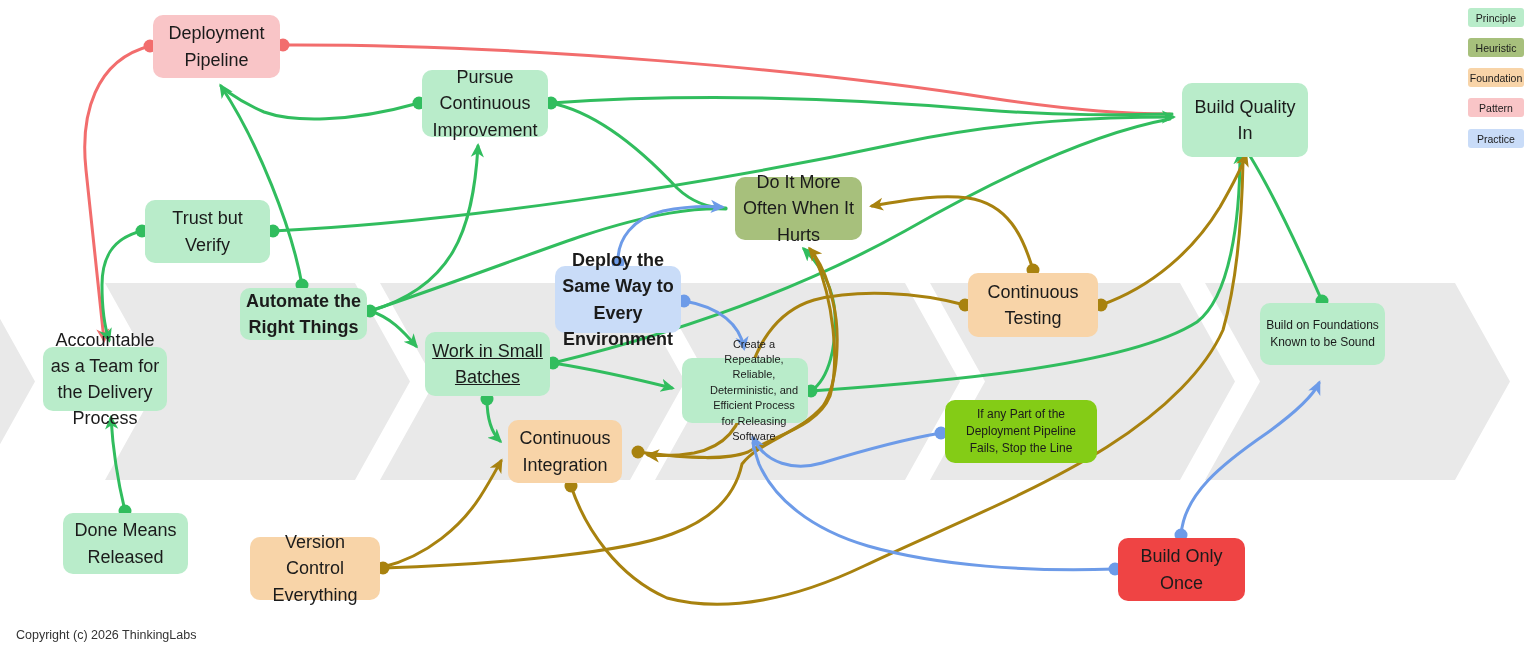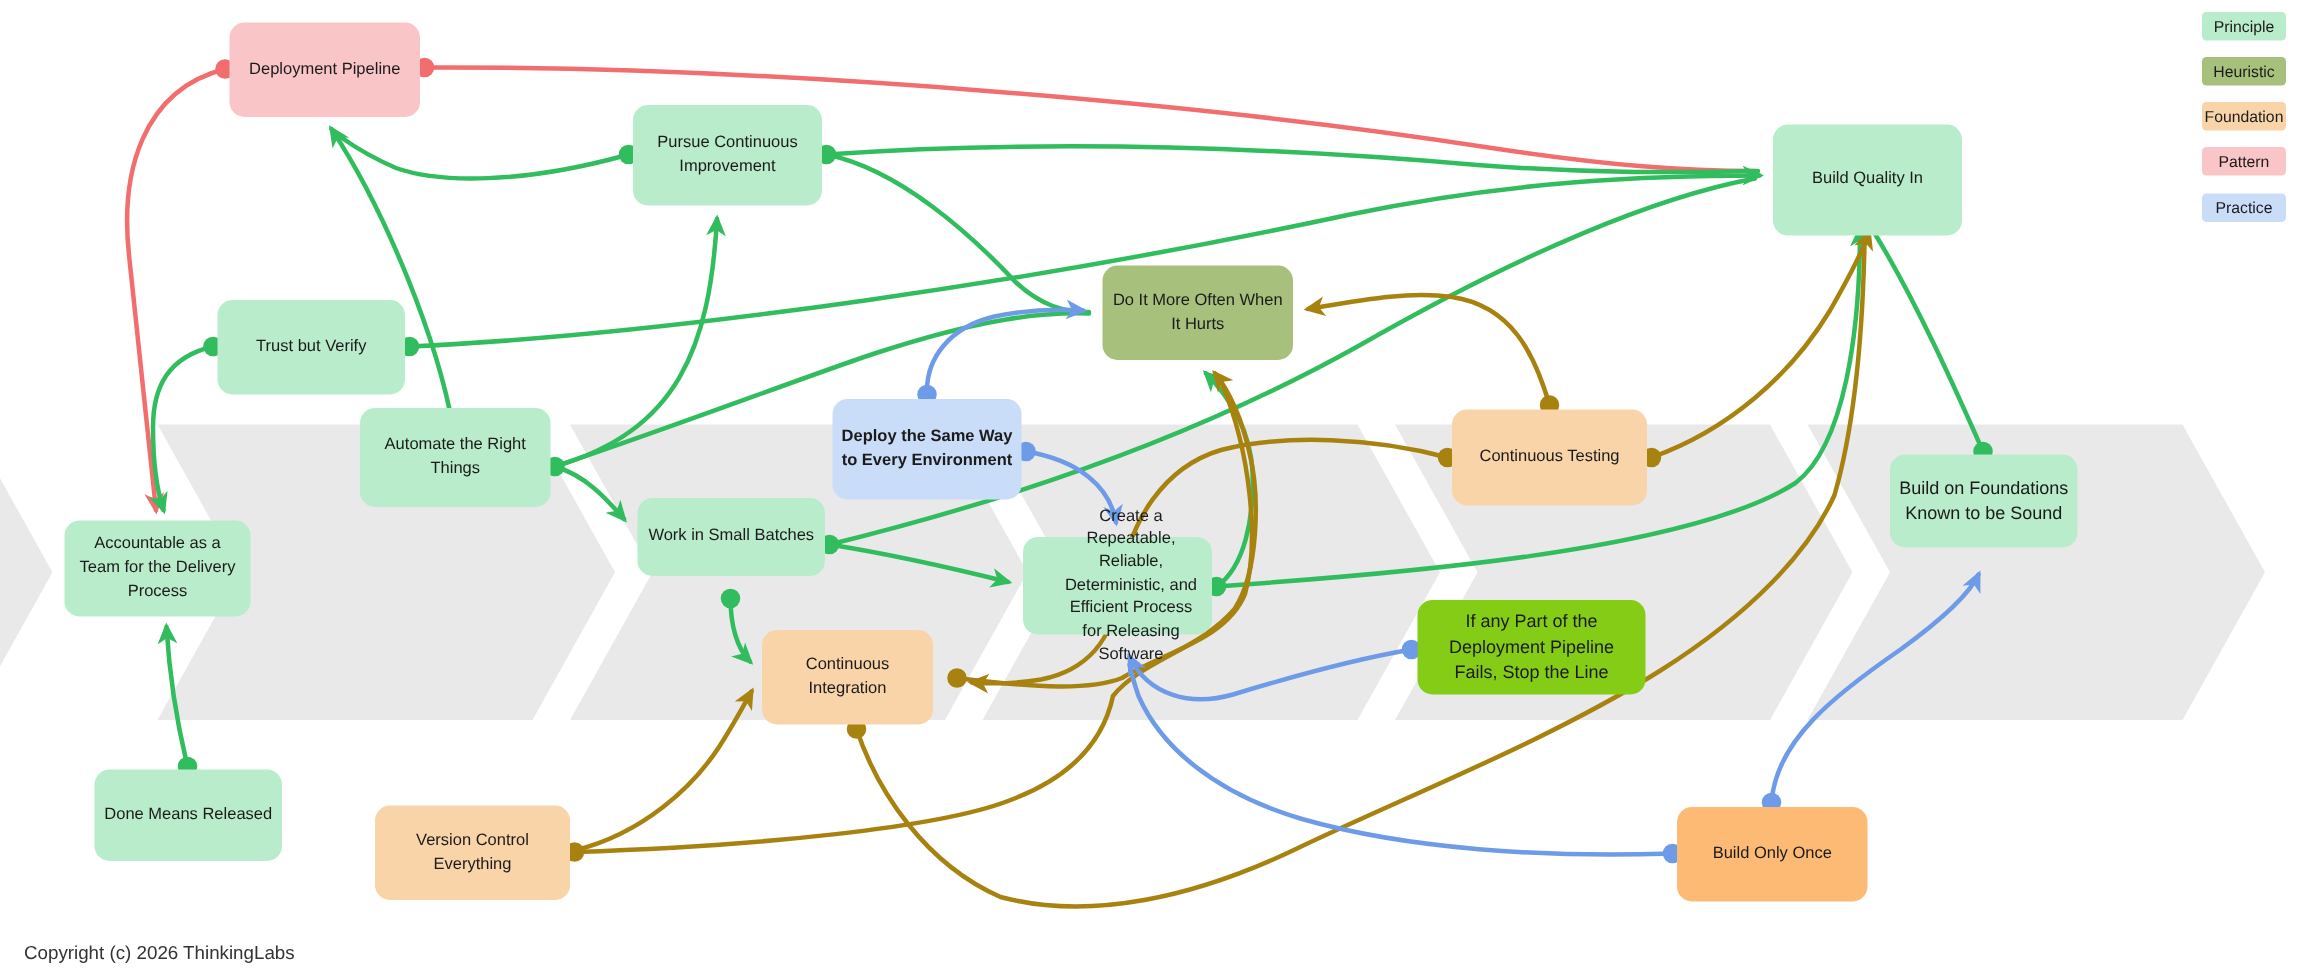--- a/index.html
+++ b/index.html
@@ -4,21 +4,21 @@
 <style>
   html,body{margin:0;padding:0;background:#ffffff;}
   .stage{
     position:relative;width:1531px;height:653px;background:#ffffff;overflow:hidden;
     font-family:"Liberation Sans","DejaVu Sans",sans-serif;
   }
   svg.canvas{position:absolute;left:0;top:0;}
   .node{
     position:absolute;box-sizing:border-box;border-radius:10px;
     display:flex;align-items:center;justify-content:center;text-align:center;
-    color:#1b1b1b;font-size:11px;line-height:1.45;padding:4px 6px;cursor:default;
+    color:#1b1b1b;font-size:18px;line-height:1.45;padding:4px 6px;cursor:default;
   }
   .node.small{font-size:11px;line-height:1.4;}
   .node.mid{font-size:12px;line-height:1.42;}
   .legend{position:absolute;top:8px;right:3px;width:60px;}
   .legend-item{
     width:56px;height:19px;border-radius:3px;margin:0 0 11px 0;
     display:flex;align-items:center;justify-content:center;
     font-size:10.5px;color:#1b1b1b;
   }
   .copyright{position:absolute;left:16px;top:628px;font-size:12.5px;color:#333;}
@@ -107,34 +107,34 @@
         <circle cx="941" cy="433" r="6.5" fill="#6d9be8"></circle>
         <circle cx="1181" cy="535" r="6.5" fill="#6d9be8"></circle>
         <circle cx="1115" cy="569" r="6.5" fill="#6d9be8"></circle>
       </g>
   </svg>
 
   <div id="nodes">
       <div class="node" style="left: 153px; top: 15px; width: 127px; height: 63px; background: rgb(249, 197, 199);">Deployment Pipeline</div>
       <div class="node" style="left: 422px; top: 70px; width: 126px; height: 67px; background: rgb(185, 236, 202);">Pursue Continuous Improvement</div>
       <div class="node" style="left: 145px; top: 200px; width: 125px; height: 63px; background: rgb(185, 236, 202);">Trust but Verify</div>
-      <div class="node" style="left: 240px; top: 272px; width: 127px; height: 66px; background: rgb(185, 236, 202);">Automate the Right Things</div>
+      <div class="node" style="left: 240px; top: 288px; width: 127px; height: 52px; background: rgb(185, 236, 202); font-weight: bold;">Automate the Right Things</div>
       <div class="node" style="left: 43px; top: 347px; width: 124px; height: 64px; background: rgb(185, 236, 202);">Accountable as a Team for the Delivery Process</div>
       <div class="node" style="left: 63px; top: 513px; width: 125px; height: 61px; background: rgb(185, 236, 202);">Done Means Released</div>
-      <div class="node" style="left: 425px; top: 332px; width: 125px; height: 52px; background: rgb(185, 236, 202);">Work in Small Batches</div>
+      <div class="node" style="left: 425px; top: 332px; width: 125px; height: 64px; background: rgb(185, 236, 202); text-decoration: underline;">Work in Small Batches</div>
       <div class="node" style="left: 555px; top: 266px; width: 126px; height: 67px; background: rgb(201, 220, 248); font-weight: bold;">Deploy the Same Way to Every Environment</div>
       <div class="node" style="left: 735px; top: 177px; width: 127px; height: 63px; background: rgb(167, 192, 124);">Do It More Often When It Hurts</div>
       <div class="node small" style="left: 682px; top: 358px; width: 126px; height: 65px; background: rgb(185, 236, 202); padding-left: 24px;">Create a Repeatable, Reliable, Deterministic, and Efficient Process for Releasing Software</div>
       <div class="node" style="left: 968px; top: 273px; width: 130px; height: 64px; background: rgb(248, 212, 168);">Continuous Testing</div>
       <div class="node mid" style="left: 945px; top: 400px; width: 152px; height: 63px; background: #84cc16;">If any Part of the Deployment Pipeline Fails, Stop the Line</div>
       <div class="node" style="left: 508px; top: 420px; width: 114px; height: 63px; background: rgb(248, 212, 168);">Continuous Integration</div>
       <div class="node" style="left: 250px; top: 537px; width: 130px; height: 63px; background: rgb(248, 212, 168);">Version Control Everything</div>
       <div class="node" style="left: 1182px; top: 83px; width: 126px; height: 74px; background: rgb(185, 236, 202);">Build Quality In</div>
       <div class="node mid" style="left: 1260px; top: 303px; width: 125px; height: 62px; background: rgb(185, 236, 202);">Build on Foundations Known to be Sound</div>
-      <div class="node" style="left: 1118px; top: 538px; width: 127px; height: 63px; background: #fdba74;">Build Only Once</div>
+      <div class="node" style="left: 1118px; top: 538px; width: 127px; height: 63px; background: #ef4444;">Build Only Once</div>
     </div>
 
   <div class="legend">
       <div class="legend-item" style="background: rgb(185, 236, 202);">Principle</div>
       <div class="legend-item" style="background: rgb(167, 192, 124);">Heuristic</div>
       <div class="legend-item" style="background: rgb(248, 212, 168);">Foundation</div>
       <div class="legend-item" style="background: rgb(249, 197, 199);">Pattern</div>
       <div class="legend-item" style="background: rgb(201, 220, 248); margin-top: 12px;">Practice</div>
     </div>
 

